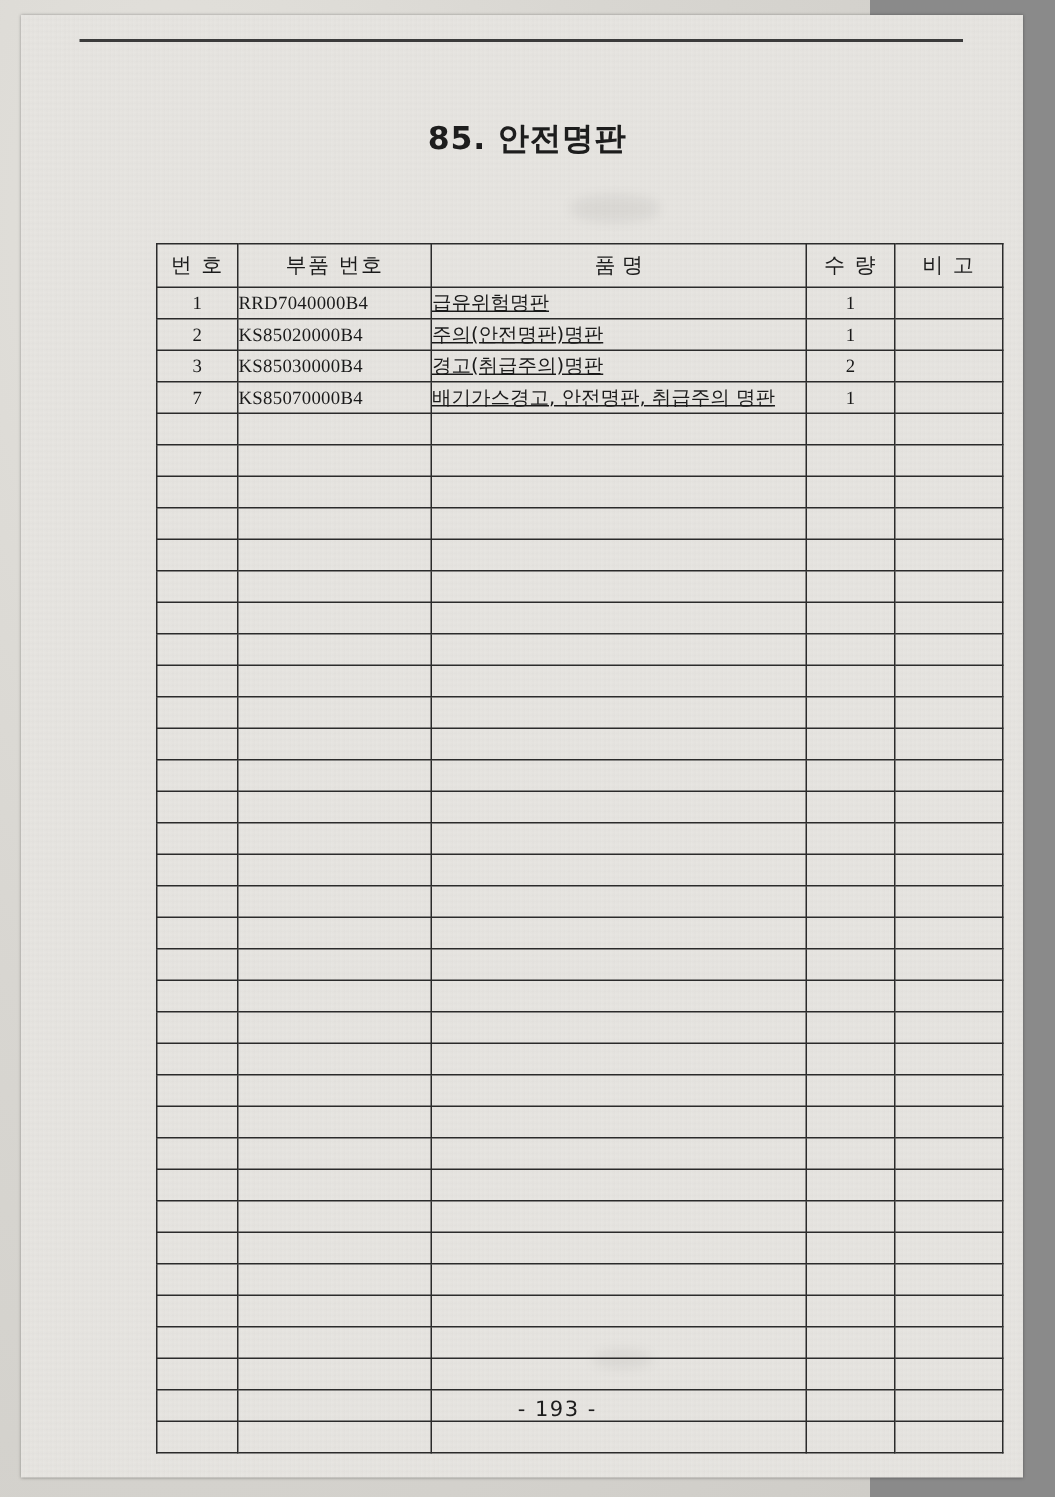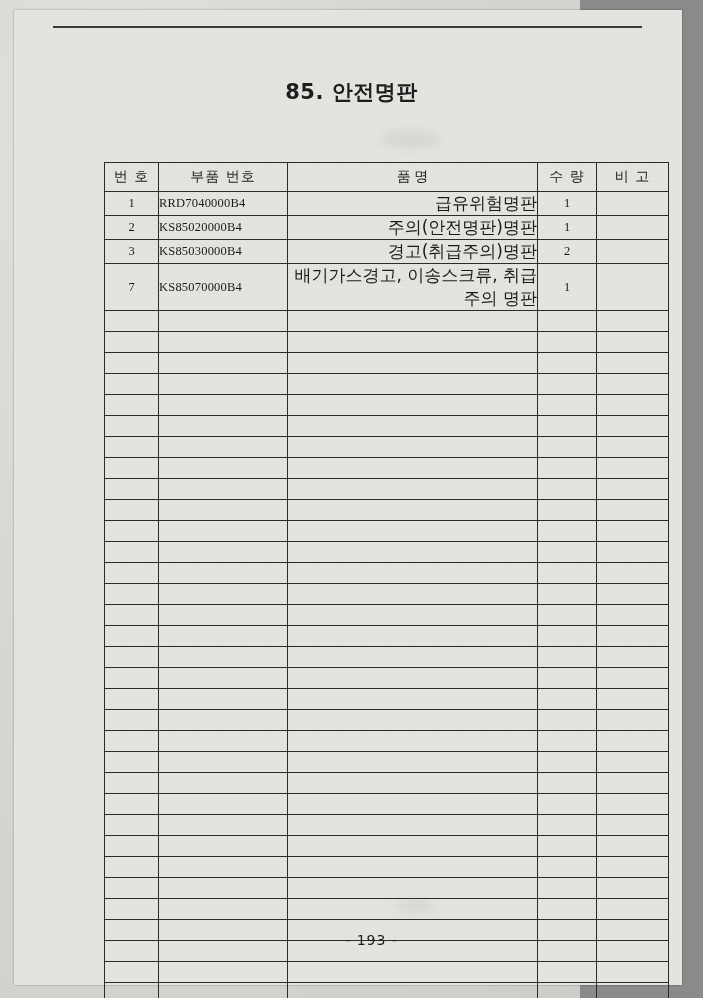--- a/index.html
+++ b/index.html
@@ -79,31 +79,30 @@
     height: 28px;
     font-family: "DejaVu Sans", sans-serif;
     font-size: 14px;
     font-weight: bold;
     text-align: center;
     vertical-align: middle;
     letter-spacing: 1px;
   }
   thead th.name-h {
     letter-spacing: 0px;
-    font-family: Liberation Serif, serif;
   }
   tbody tr { height: 20px; }
   tbody td {
     height: 20px;
     font-size: 12.5px;
     vertical-align: middle;
   }
   td.c-no   { text-align: center; font-family: "Liberation Serif", serif; }
   td.c-part { font-family: "Liberation Serif", serif; letter-spacing: 0.2px; }
-  td.c-name { text-align: right; padding-left: 5px; font-family: "DejaVu Sans", sans-serif; font-size: 17px; }
+  td.c-name { text-align: left; padding-left: 5px; font-family: "DejaVu Sans", sans-serif; font-size: 13px; text-decoration: underline; }
   td.c-qty  { text-align: center; font-family: "Liberation Serif", serif; }
   td.c-rem  { text-align: center; }
   .col-no   { width: 54px; }
   .col-part { width: 129px; }
   .col-name { width: 250px; }
   .col-qty  { width: 59px; }
   .col-rem  { width: 72px; }
   .page-num {
     position: absolute;
     left: 0;
@@ -174,21 +173,21 @@
         <tr>
           <td class="c-no">3</td>
           <td class="c-part">KS85030000B4</td>
           <td class="c-name">경고(취급주의)명판</td>
           <td class="c-qty">2</td>
           <td class="c-rem"></td>
         </tr>
         <tr>
           <td class="c-no">7</td>
           <td class="c-part">KS85070000B4</td>
-          <td class="c-name">배기가스경고, 이송스크류, 취급주의 명판</td>
+          <td class="c-name">배기가스경고, 안전명판, 취급주의 명판</td>
           <td class="c-qty">1</td>
           <td class="c-rem"></td>
         </tr>
         <tr>
           <td class="c-no"></td>
           <td class="c-part"></td>
           <td class="c-name"></td>
           <td class="c-qty"></td>
           <td class="c-rem"></td>
         </tr>

